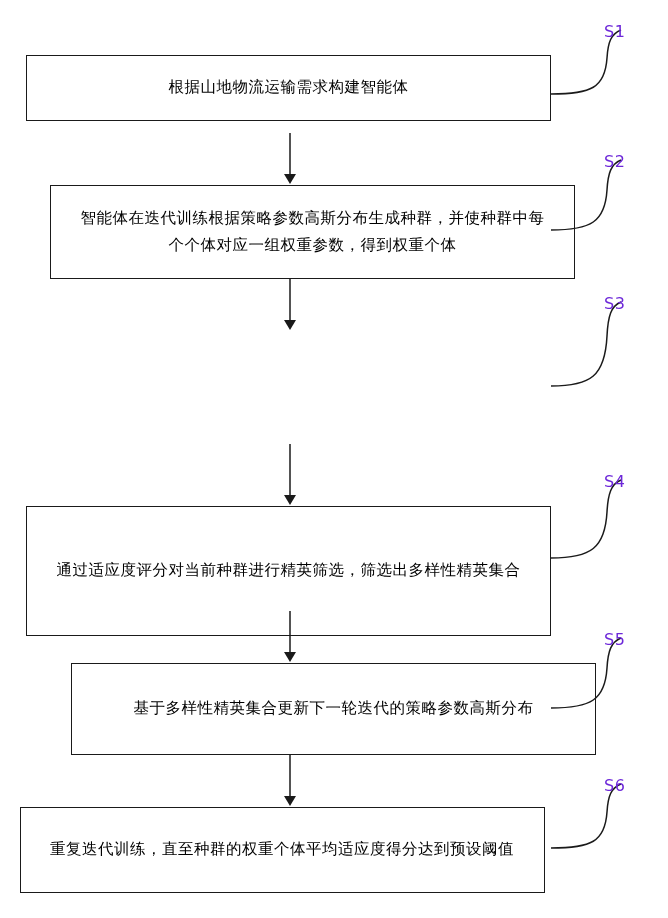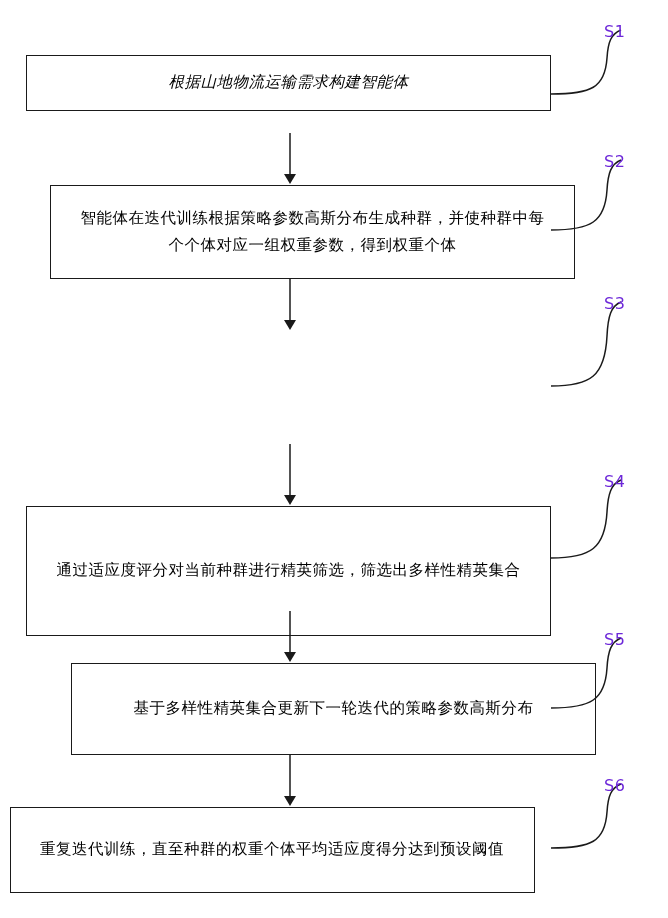--- a/index.html
+++ b/index.html
@@ -50,21 +50,21 @@
   .leader {
     position: absolute;
     overflow: visible;
   }
 </style>
 </head>
 <body>
 
 <div id="flowchart">
 
-  <div class="step-box" style="left:26px; top:55px; width:525px; height:56px;font-style:italic;">
+  <div class="step-box" style="left:26px; top:55px; width:525px; height:66px;">
     <span>根据山地物流运输需求构建智能体</span>
   </div>
   <svg class="leader" style="left:551px; top:28px; width:90px; height:72px;" viewBox="0 0 90 72">
     <path d="M0 66 C 40 66, 54 60, 56 30 C 57 14, 60 6, 70 2" fill="none" stroke="#1a1a1a" stroke-width="1.5"></path>
   </svg>
   <div class="step-label" style="left:604px; top:22px;">S1</div>
 
   <svg class="connector" style="left:280px; top:133px; width:20px; height:52px;" viewBox="0 0 20 52">
     <line x1="10" y1="0" x2="10" y2="42" stroke="#1a1a1a" stroke-width="1.5"></line>
     <path d="M4 41 L10 51 L16 41 Z" fill="#1a1a1a"></path>
@@ -112,21 +112,21 @@
   <svg class="leader" style="left:551px; top:636px; width:90px; height:78px;" viewBox="0 0 90 78">
     <path d="M0 72 C 40 72, 54 64, 56 32 C 57 15, 60 6, 70 2" fill="none" stroke="#1a1a1a" stroke-width="1.5"></path>
   </svg>
   <div class="step-label" style="left:604px; top:630px;">S5</div>
 
   <svg class="connector" style="left:280px; top:755px; width:20px; height:52px;" viewBox="0 0 20 52">
     <line x1="10" y1="0" x2="10" y2="42" stroke="#1a1a1a" stroke-width="1.5"></line>
     <path d="M4 41 L10 51 L16 41 Z" fill="#1a1a1a"></path>
   </svg>
 
-  <div class="step-box" style="left:10px; top:807px; width:525px; height:86px;padding-left:21px;">
+  <div class="step-box" style="left:20px; top:807px; width:525px; height:86px;padding-left:21px;">
     <span>重复迭代训练，直至种群的权重个体平均适应度得分达到预设阈值</span>
   </div>
   <svg class="leader" style="left:551px; top:782px; width:90px; height:72px;" viewBox="0 0 90 72">
     <path d="M0 66 C 40 66, 54 60, 56 30 C 57 14, 60 6, 70 2" fill="none" stroke="#1a1a1a" stroke-width="1.5"></path>
   </svg>
   <div class="step-label" style="left:604px; top:776px;">S6</div>
 
 </div>
 
 </body></html>

